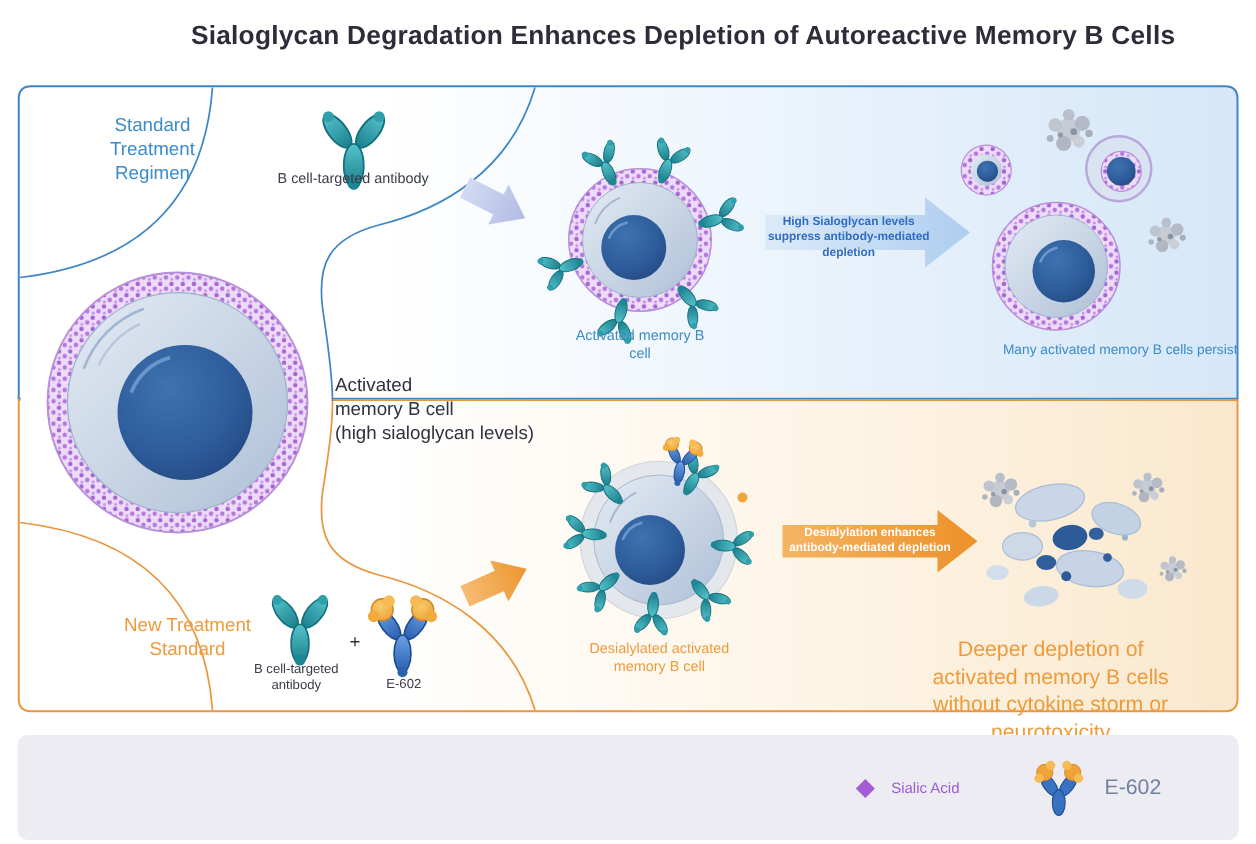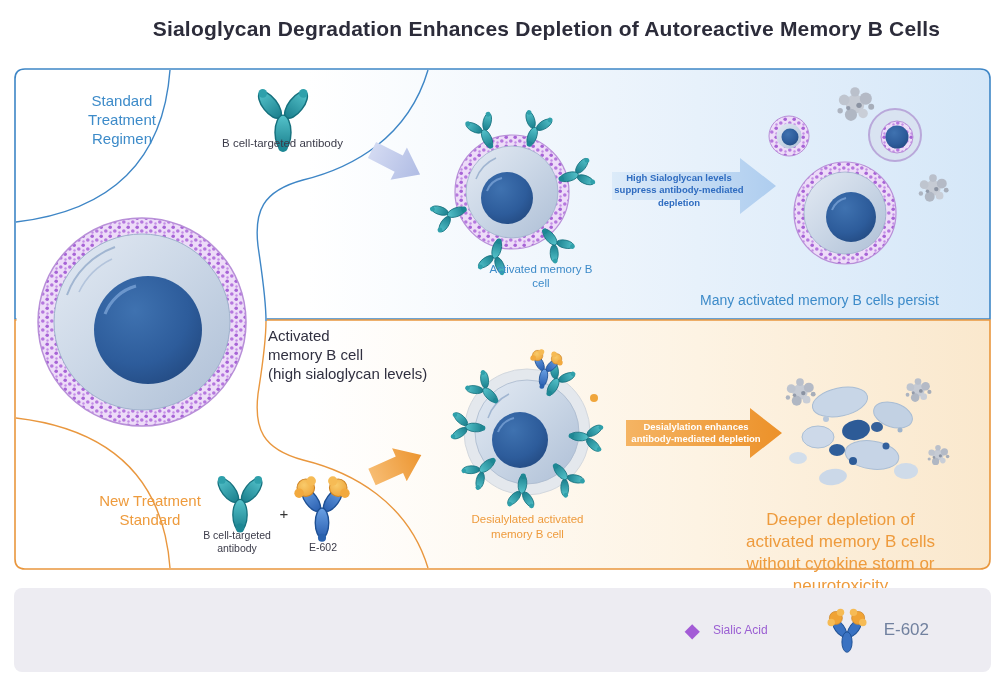--- a/index.html
+++ b/index.html
@@ -4,25 +4,25 @@
 <style>
   html,body{margin:0;padding:0;background:#ffffff;}
   #canvas{position:relative;width:1005px;height:675px;background:#ffffff;overflow:hidden;
           font-family:"Liberation Sans",sans-serif;}
   #diagram-svg{position:absolute;left:0;top:0;}
   .lbl{position:absolute;line-height:1.3;}
   #title{top:15px;left:0;width:1005px;text-align:center;font-size:21px;font-weight:bold;
          color:#2c2c3a;letter-spacing:.2px;padding-left:44px;}
   #std-regimen{left:60px;top:91px;width:124px;text-align:center;font-size:15px;color:#3d8bc9;line-height:1.28;}
   #ab-label-top{left:200px;top:136px;width:165px;text-align:center;font-size:11.5px;color:#3b3b49;}
-  #center-cell-label{left:268px;top:299px;width:210px;text-align:left;font-size:15px;color:#303040;line-height:1.28;margin-top:27px;}
-  #act-cell-label{left:457px;top:262px;width:110px;text-align:center;font-size:11.5px;color:#3d8bc9;line-height:1.25;margin-left:29px;}
+  #center-cell-label{left:268px;top:299px;width:210px;text-align:left;font-size:15px;color:#303040;line-height:1.28;}
+  #act-cell-label{left:457px;top:262px;width:110px;text-align:center;font-size:11.5px;color:#3d8bc9;line-height:1.25;}
   #suppress-text{left:604px;top:172px;width:150px;text-align:center;font-size:9.5px;color:#2f6cc0;
                  line-height:1.3;font-weight:600;}
-  #persist-label{left:700px;top:273px;width:290px;text-align:left;font-size:14px;color:#3d8bc9;margin-top:18px;}
+  #persist-label{left:700px;top:273px;width:290px;text-align:right;font-size:11px;color:#3d8bc9;}
   #new-regimen{left:88px;top:491px;width:124px;text-align:center;font-size:15px;color:#ee9b3d;line-height:1.28;}
   #ab-label-bot{left:183px;top:529px;width:108px;text-align:center;font-size:10.5px;color:#3b3b49;line-height:1.25;}
   #plus-sign{left:275px;top:504px;width:18px;text-align:center;font-size:15px;color:#333333;}
   #e602-label-bot{left:293px;top:541px;width:60px;text-align:center;font-size:10.5px;color:#3b3b49;}
   #desial-label{left:460px;top:512px;width:135px;text-align:center;font-size:11.5px;color:#ee9b3d;}
   #enhance-text{left:630px;top:421px;width:132px;text-align:center;font-size:9.5px;color:#ffffff;
                 line-height:1.3;font-weight:600;}
   #deeper-label{left:738px;top:509px;width:205px;text-align:center;font-size:17px;color:#ee9b3d;}
   #legend-bar{position:absolute;left:14px;top:588px;width:977px;height:84px;background:#edecf2;
               border-radius:8px;display:flex;align-items:center;justify-content:flex-end;

